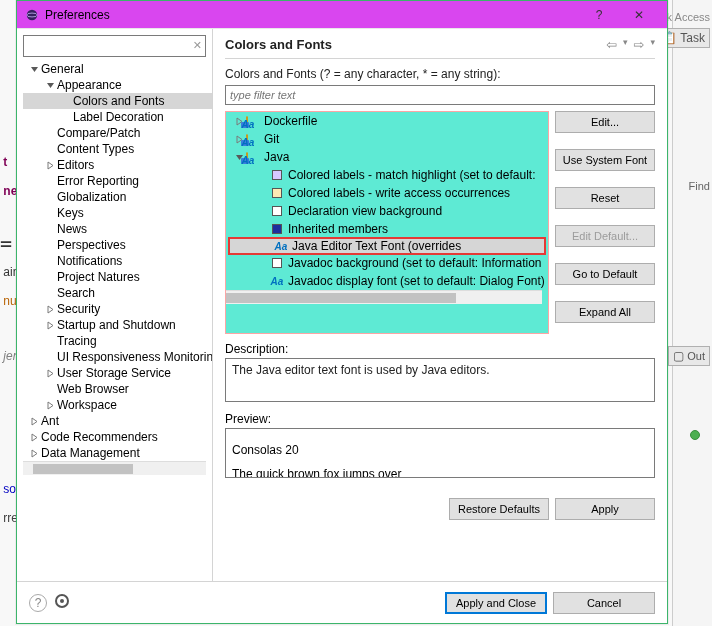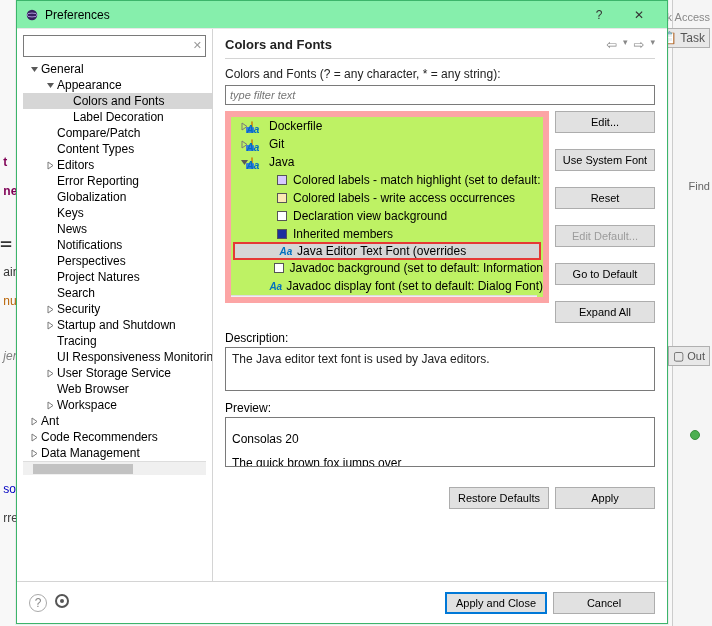--- a/index.html
+++ b/index.html
@@ -9,21 +9,21 @@
 .bg-code .kw { color: #7f0055; font-weight: bold; }
 .right-strip { position: absolute; right: 0; top: 0; width: 40px; height: 626px; background: #f5f5f5; border-left: 1px solid #ccc; }
 .quick-access { position: absolute; right: 0; top: 11px; color: #888; font-size: 11px; padding-right: 2px; }
 .right-toolbar { position: absolute; right: 2px; top: 28px; }
 .right-tab { background: #e8e8e8; border: 1px solid #b0b0b0; padding: 2px 4px; margin-bottom: 8px; display: flex; align-items: center; gap: 3px; font-size: 11px; color: #555; }
 .find-label { position: absolute; right: 2px; top: 180px; font-size: 11px; color: #666; }
 .outline-strip { position: absolute; right: 2px; top: 346px; }
 .green-circle { position: absolute; right: 12px; top: 430px; width: 10px; height: 10px; border-radius: 50%; background: #4caf50; border: 1px solid #388e3c; }
 
 .dialog { position: absolute; left: 16px; top: 0; width: 652px; height: 624px; background: #fff; border: 1px solid #3cb56b; box-shadow: 0 0 0 1px rgba(0,0,0,.05); display: flex; flex-direction: column; }
-.dialog-titlebar { height: 28px; background: #86efac; display: flex; align-items: center; padding: 0 8px; border-bottom: 1px solid #e8e8e8; }
+.dialog-titlebar { height: 28px; background: #d946ef; display: flex; align-items: center; padding: 0 8px; border-bottom: 1px solid #e8e8e8; }
 .dialog-titlebar .ico { width: 14px; height: 14px; margin-right: 6px; }
 .dialog-titlebar .title { flex: 1; color: #000; font-size: 12px; }
 .dialog-titlebar .winbtn { width: 40px; height: 24px; display: flex; align-items: center; justify-content: center; color: #333; }
 
 .dialog-body { flex: 1; display: flex; overflow: hidden; }
 .left-pane { width: 196px; border-right: 1px solid #d4d4d4; display: flex; flex-direction: column; padding: 6px 0 0 6px; }
 .search-box { margin: 0 6px 4px 0; border: 1px solid #7a7a7a; height: 22px; padding: 0 18px 0 4px; position: relative; }
 .search-box input { border: none; width: 100%; height: 100%; outline: none; font-size: 12px; }
 .search-box .clr { position: absolute; right: 3px; top: 3px; color: #999; font-size: 11px; }
 
@@ -40,21 +40,21 @@
 .pane-header { display: flex; align-items: center; padding-bottom: 6px; border-bottom: 1px solid #d4d4d4; margin-bottom: 8px; }
 .pane-header h2 { font-size: 13px; font-weight: bold; flex: 1; color: #222; }
 .nav-arrows { display: flex; gap: 6px; color: #888; }
 .nav-arrows span { font-size: 13px; }
 
 .filter-label { color: #222; margin-bottom: 4px; }
 .filter-input { border: 1px solid #7a7a7a; height: 20px; padding: 0 4px; margin-bottom: 6px; }
 .filter-input input { border: none; width: 100%; height: 100%; outline: none; color: #888; font-style: italic; font-size: 11px; }
 
 .content-row { display: flex; gap: 6px; }
-.tree-box { flex: 1; border: 6px solid #fca5a5; height: 192px; overflow: auto; background: #bef264; }
+.tree-box { flex: 1; border: 1px solid #fca5a5; height: 223px; overflow: auto; background: #5eead4; }
 .tree-box .tree-row { height: 18px; }
 .tree-box .ico-sm { width: 14px; height: 14px; margin-right: 4px; display: inline-flex; align-items: center; justify-content: center; }
 .color-sw { width: 10px; height: 10px; border: 1px solid #555; display: inline-block; }
 .aa-ico { color: #0070c0; font-weight: bold; font-style: italic; font-size: 10px; }
 .folder-ico { width: 14px; height: 11px; background: linear-gradient(#fce08f,#f0c94a); border: 1px solid #c79b20; border-radius: 1px; position: relative; }
 .folder-ico::after { content:""; position:absolute; right:-2px; bottom:-2px; width:8px; height:6px; background:#3b7ddd; border-radius:1px; }
 .highlight-red { border: 2px solid #e53935; }
 
 .btn-col { display: flex; flex-direction: column; gap: 16px; width: 100px; }
 .btn { border: 1px solid #adadad; background: #e1e1e1; height: 22px; display: flex; align-items: center; justify-content: center; color: #000; font-size: 11px; cursor: default; }
@@ -189,25 +189,25 @@
             <div class="tree-row indent-1">
               <span class="arr"></span>
               <span>Keys</span>
             </div>
             <div class="tree-row indent-1">
               <span class="arr"></span>
               <span>News</span>
             </div>
             <div class="tree-row indent-1">
               <span class="arr"></span>
+              <span>Perspectives</span>
+            </div>
+            <div class="tree-row indent-1">
+              <span class="arr"></span>
               <span>Notifications</span>
-            </div>
-            <div class="tree-row indent-1">
-              <span class="arr"></span>
-              <span>Perspectives</span>
             </div>
             <div class="tree-row indent-1">
               <span class="arr"></span>
               <span>Project Natures</span>
             </div>
             <div class="tree-row indent-1">
               <span class="arr"></span>
               <span>Search</span>
             </div>
             <div class="tree-row indent-1">

